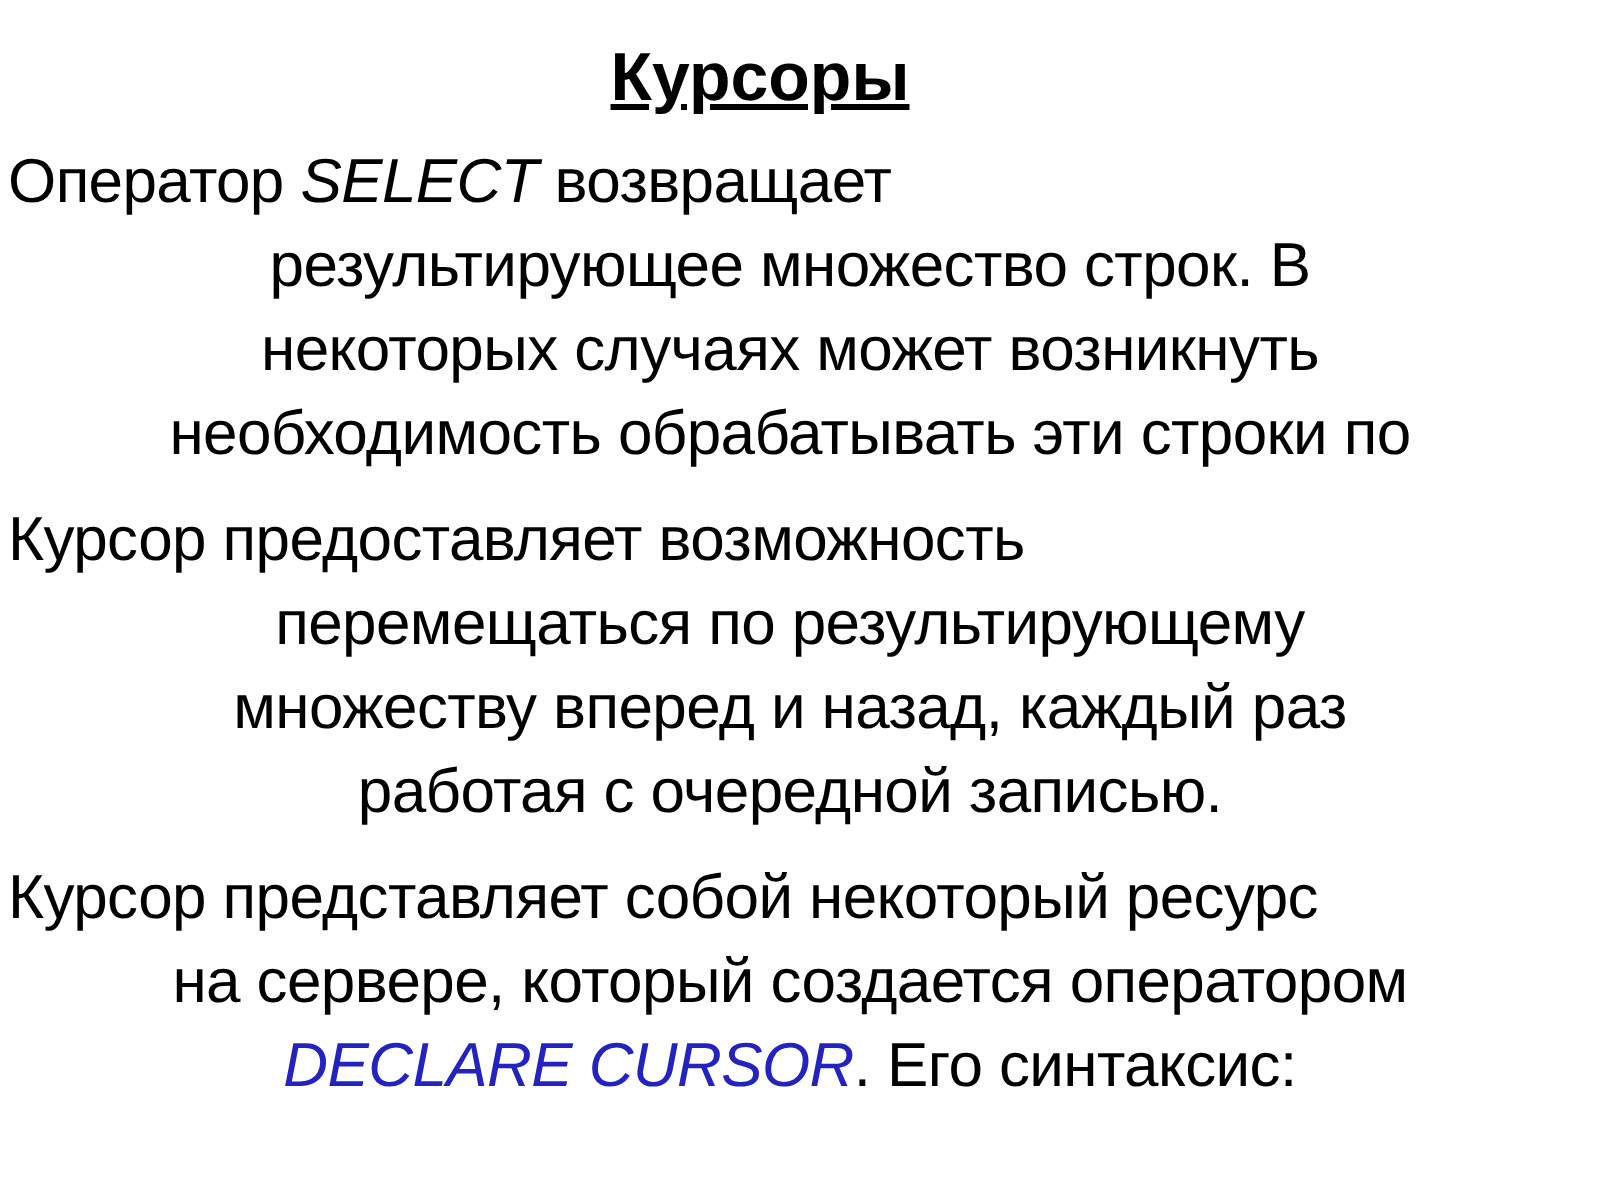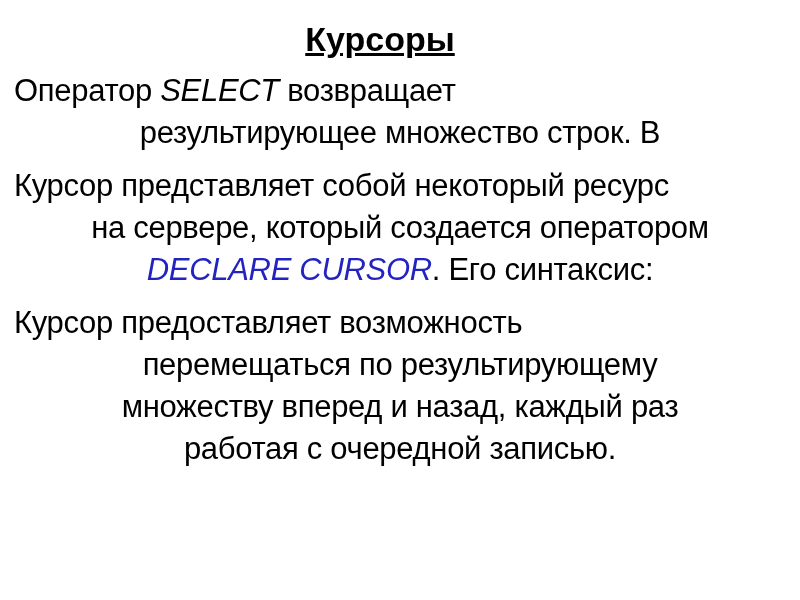--- a/index.html
+++ b/index.html
@@ -20,21 +20,21 @@
     margin: 0;
     padding-top: 17px;
     text-align: center;
     font-size: 34px;
     line-height: 44px;
     font-weight: bold;
     text-decoration: underline;
     color: #000000;
   }
   .body {
-    padding: 9px 6px 0 14px;
+    padding: 9px 6px 0 4px;
   }
   .paragraph {
     margin: 0 0 11px 0;
   }
   .line {
     font-size: 31px;
     line-height: 42px;
     letter-spacing: -0.3px;
     white-space: nowrap;
   }
@@ -51,26 +51,28 @@
 </style>
 </head>
 <body>
 
 <div class="slide">
   <h1 class="title">Курсоры</h1>
   <div class="body" id="paragraphs">
       <div class="paragraph">
         <div class="line"><span>Оператор </span><span class="seg-italic">SELECT</span><span> возвращает</span></div>
         <div class="line wrapped"><span>результирующее множество строк. В</span></div>
-      </div>
-      <div class="paragraph">
-        <div class="line"><span>Курсор представляет собой некоторый ресурс</span></div>
-        <div class="line wrapped"><span>на сервере, который создается оператором</span></div>
-        <div class="line wrapped"><span class="seg-blue-italic" style="color: rgb(35, 35, 193);">DECLARE CURSOR</span><span>. Его синтаксис:</span></div>
+        <div class="line wrapped"><span>некоторых случаях может возникнуть</span></div>
+        <div class="line wrapped"><span>необходимость обрабатывать эти строки по</span></div>
       </div>
       <div class="paragraph">
         <div class="line"><span>Курсор предоставляет возможность</span></div>
         <div class="line wrapped"><span>перемещаться по результирующему</span></div>
         <div class="line wrapped"><span>множеству вперед и назад, каждый раз</span></div>
         <div class="line wrapped"><span>работая с очередной записью.</span></div>
       </div>
+      <div class="paragraph">
+        <div class="line"><span>Курсор представляет собой некоторый ресурс</span></div>
+        <div class="line wrapped"><span>на сервере, который создается оператором</span></div>
+        <div class="line wrapped"><span class="seg-blue-italic" style="color: rgb(35, 35, 193);">DECLARE CURSOR</span><span>. Его синтаксис:</span></div>
+      </div>
     </div>
 </div>
 
 </body></html>

